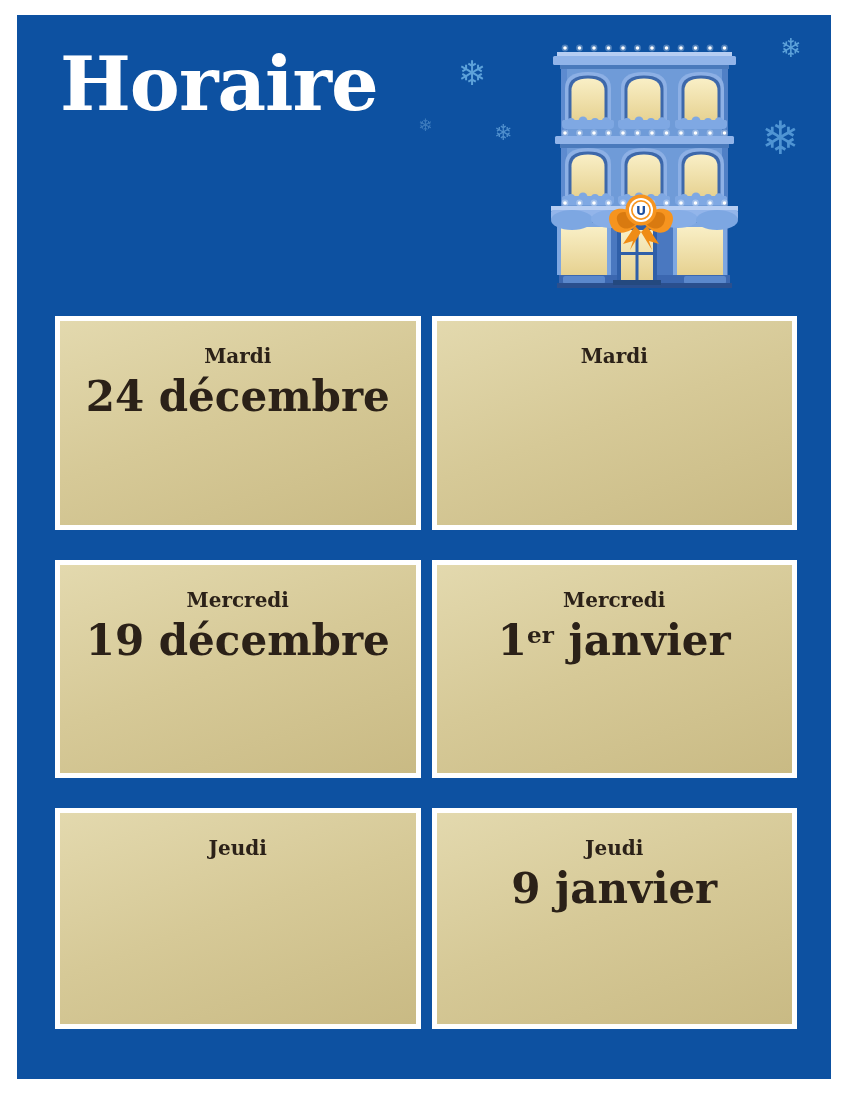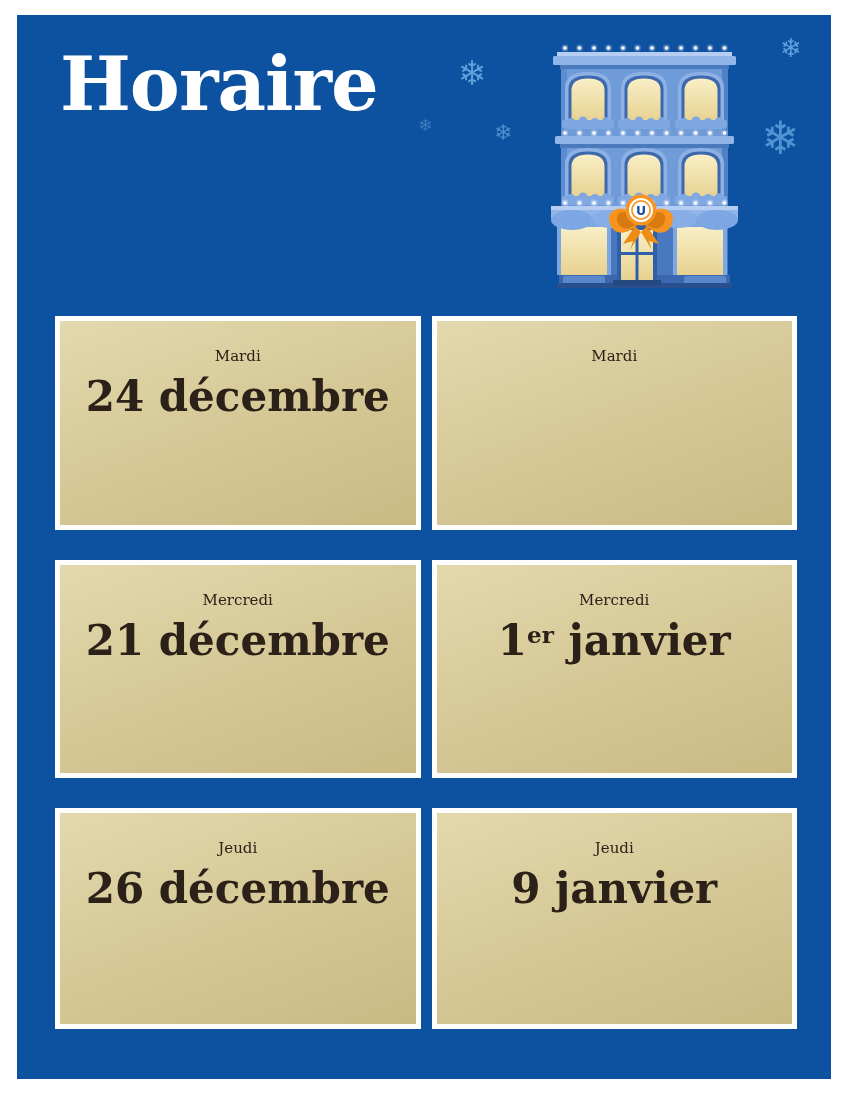--- a/index.html
+++ b/index.html
@@ -46,21 +46,21 @@
     box-sizing:border-box;
   }
   .card-inner{
     width:100%;height:100%;
     background:linear-gradient(160deg,#e3d9ae 0%,#d6c997 48%,#c9ba84 100%);
     text-align:center;
     box-sizing:border-box;
     padding-top:21px;
   }
   .card-day{
-    font-size:15px;font-weight:normal;color:#2b2118;line-height:28px;
+    font-size:20px;font-weight:bold;color:#2b2118;line-height:28px;
   }
   .card-date{
     font-size:42px;font-weight:bold;color:#2b2118;line-height:42px;
   }
   .card-date .sup{
     font-size:0.55em;
     vertical-align:0.5em;
   }
 </style>
 </head>
@@ -197,35 +197,34 @@
 
     <div class="card">
       <div class="card-inner">
         <div class="card-day">Mardi</div>
       </div>
     </div>
 
     <div class="card">
       <div class="card-inner">
         <div class="card-day">Mercredi</div>
-        <div class="card-date"><span>21 décembre</span><span class="sup"></span><span></span></div>
+        <div class="card-date"><span>19 décembre</span><span class="sup"></span><span></span></div>
       </div>
     </div>
 
     <div class="card">
       <div class="card-inner">
         <div class="card-day">Mercredi</div>
         <div class="card-date"><span>1</span><span class="sup">er</span><span> janvier</span></div>
       </div>
     </div>
 
     <div class="card">
       <div class="card-inner">
         <div class="card-day">Jeudi</div>
-        <div class="card-date"><span>26 décembre</span><span class="sup"></span><span></span></div>
       </div>
     </div>
 
     <div class="card">
       <div class="card-inner">
         <div class="card-day">Jeudi</div>
         <div class="card-date"><span>9 janvier</span><span class="sup"></span><span></span></div>
       </div>
     </div>
 

